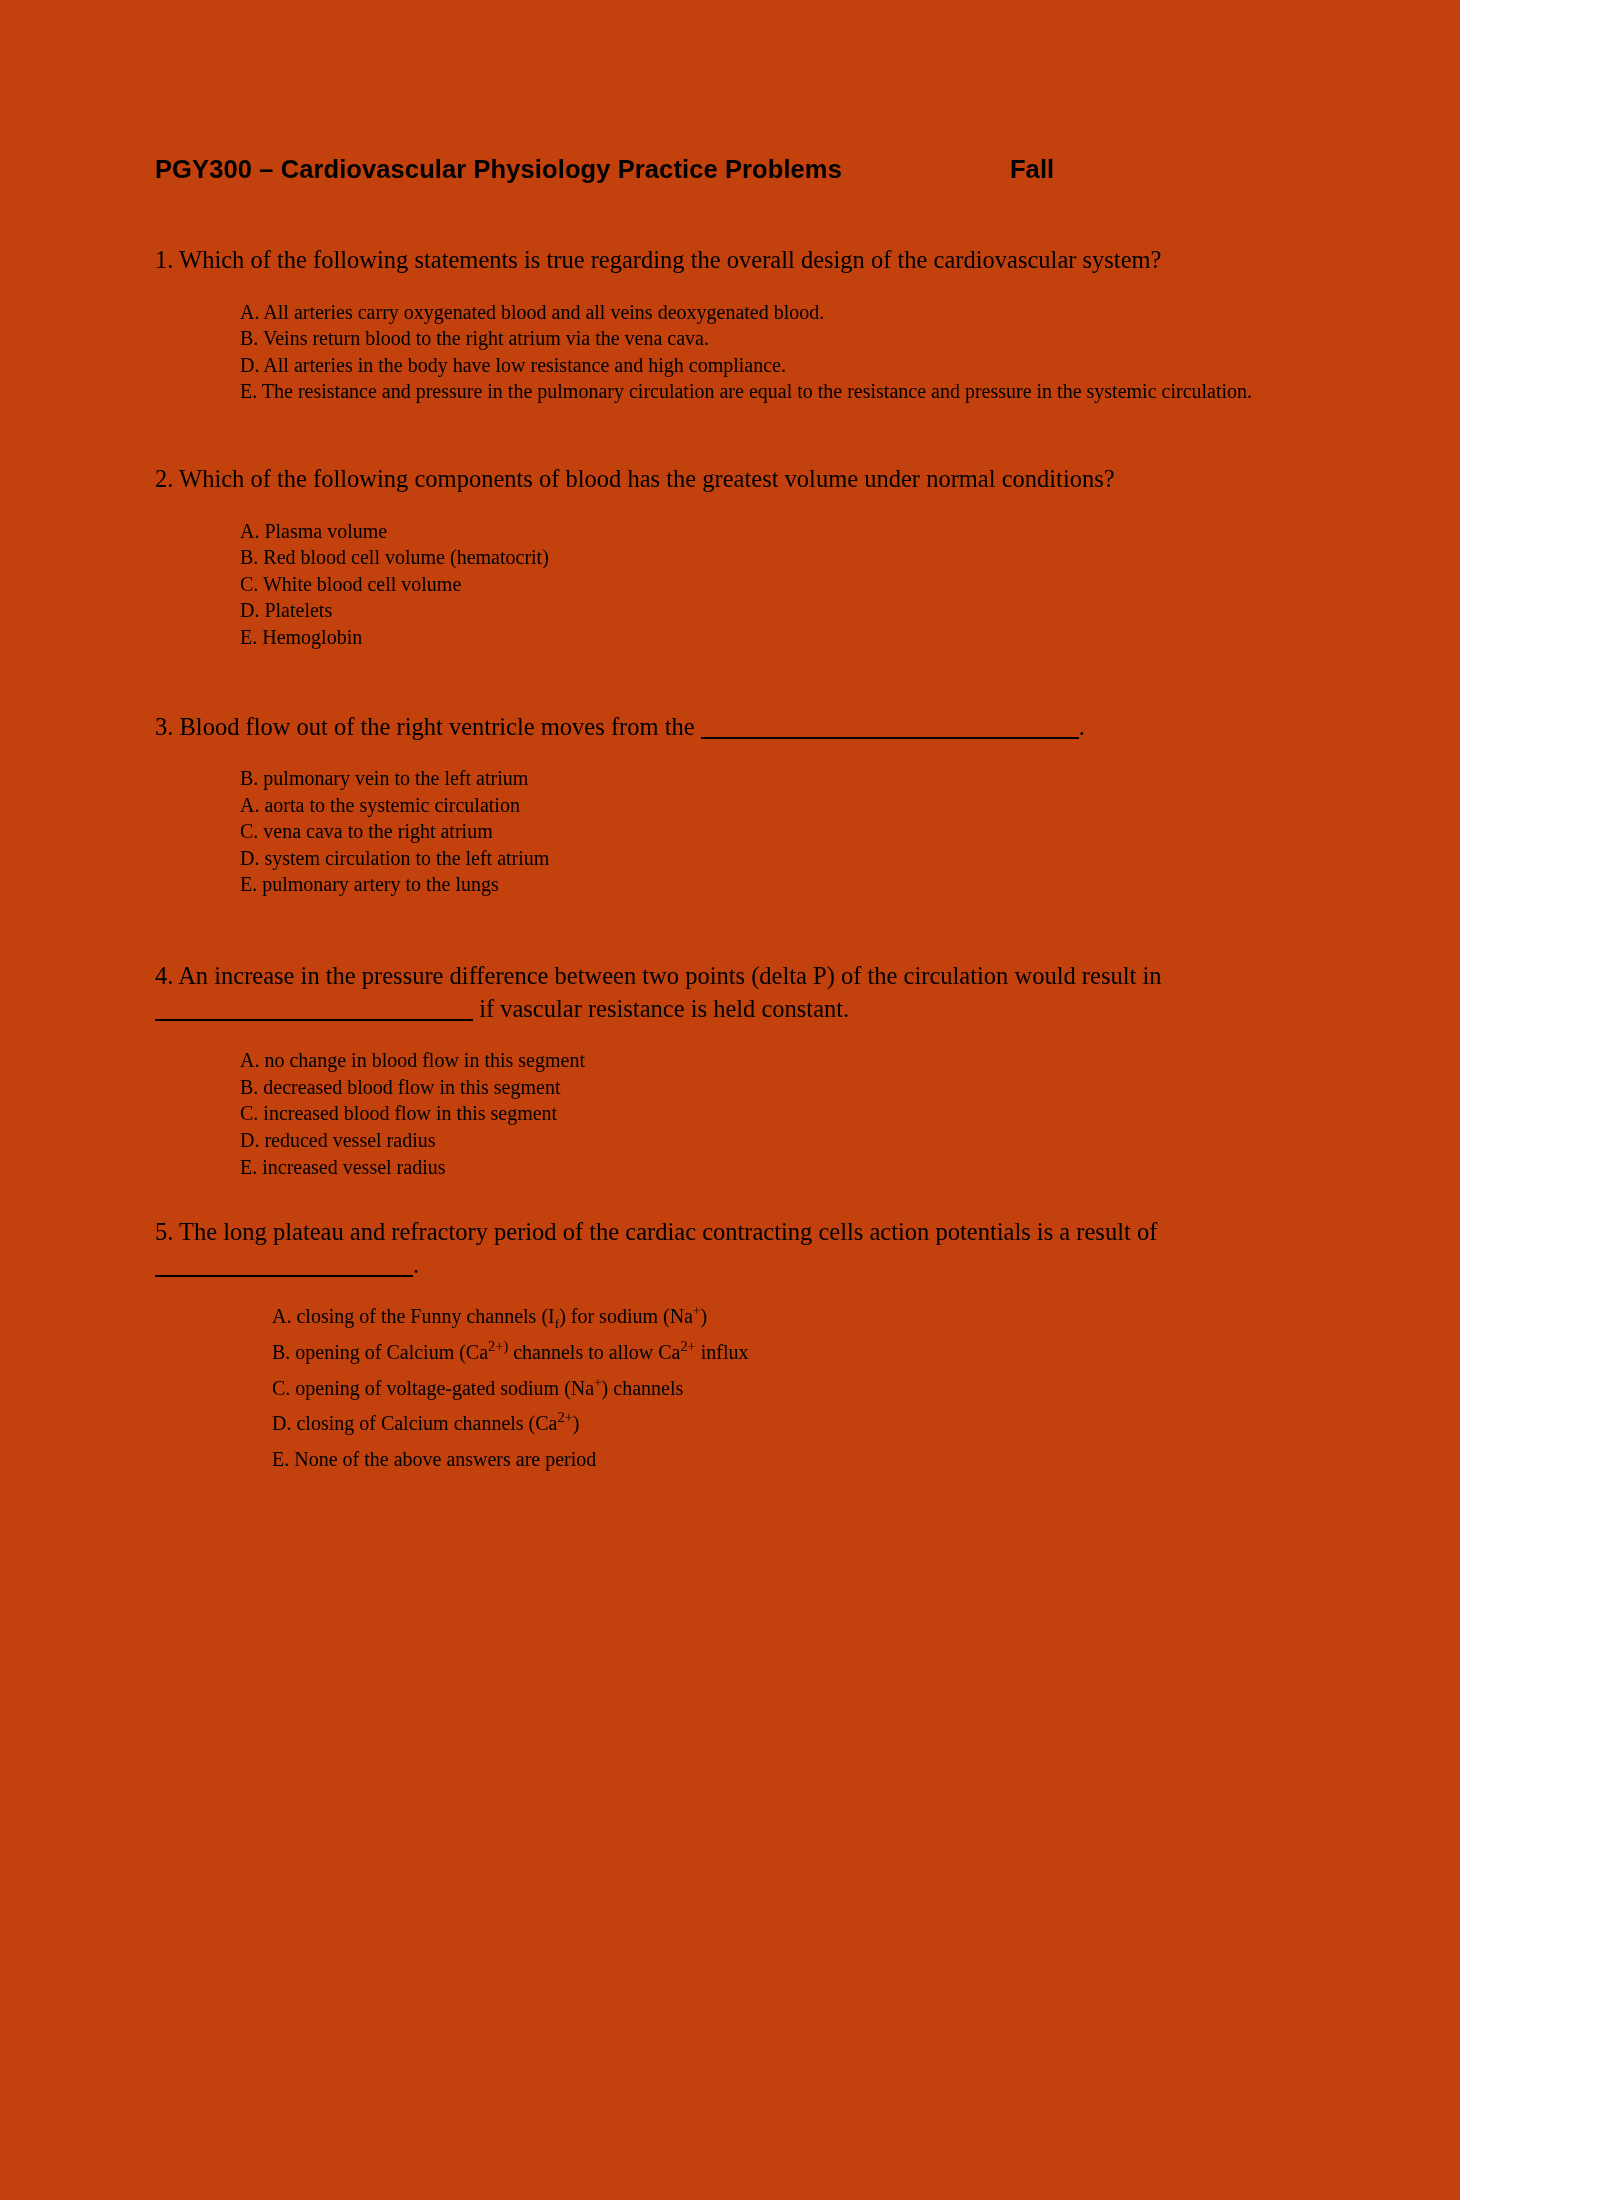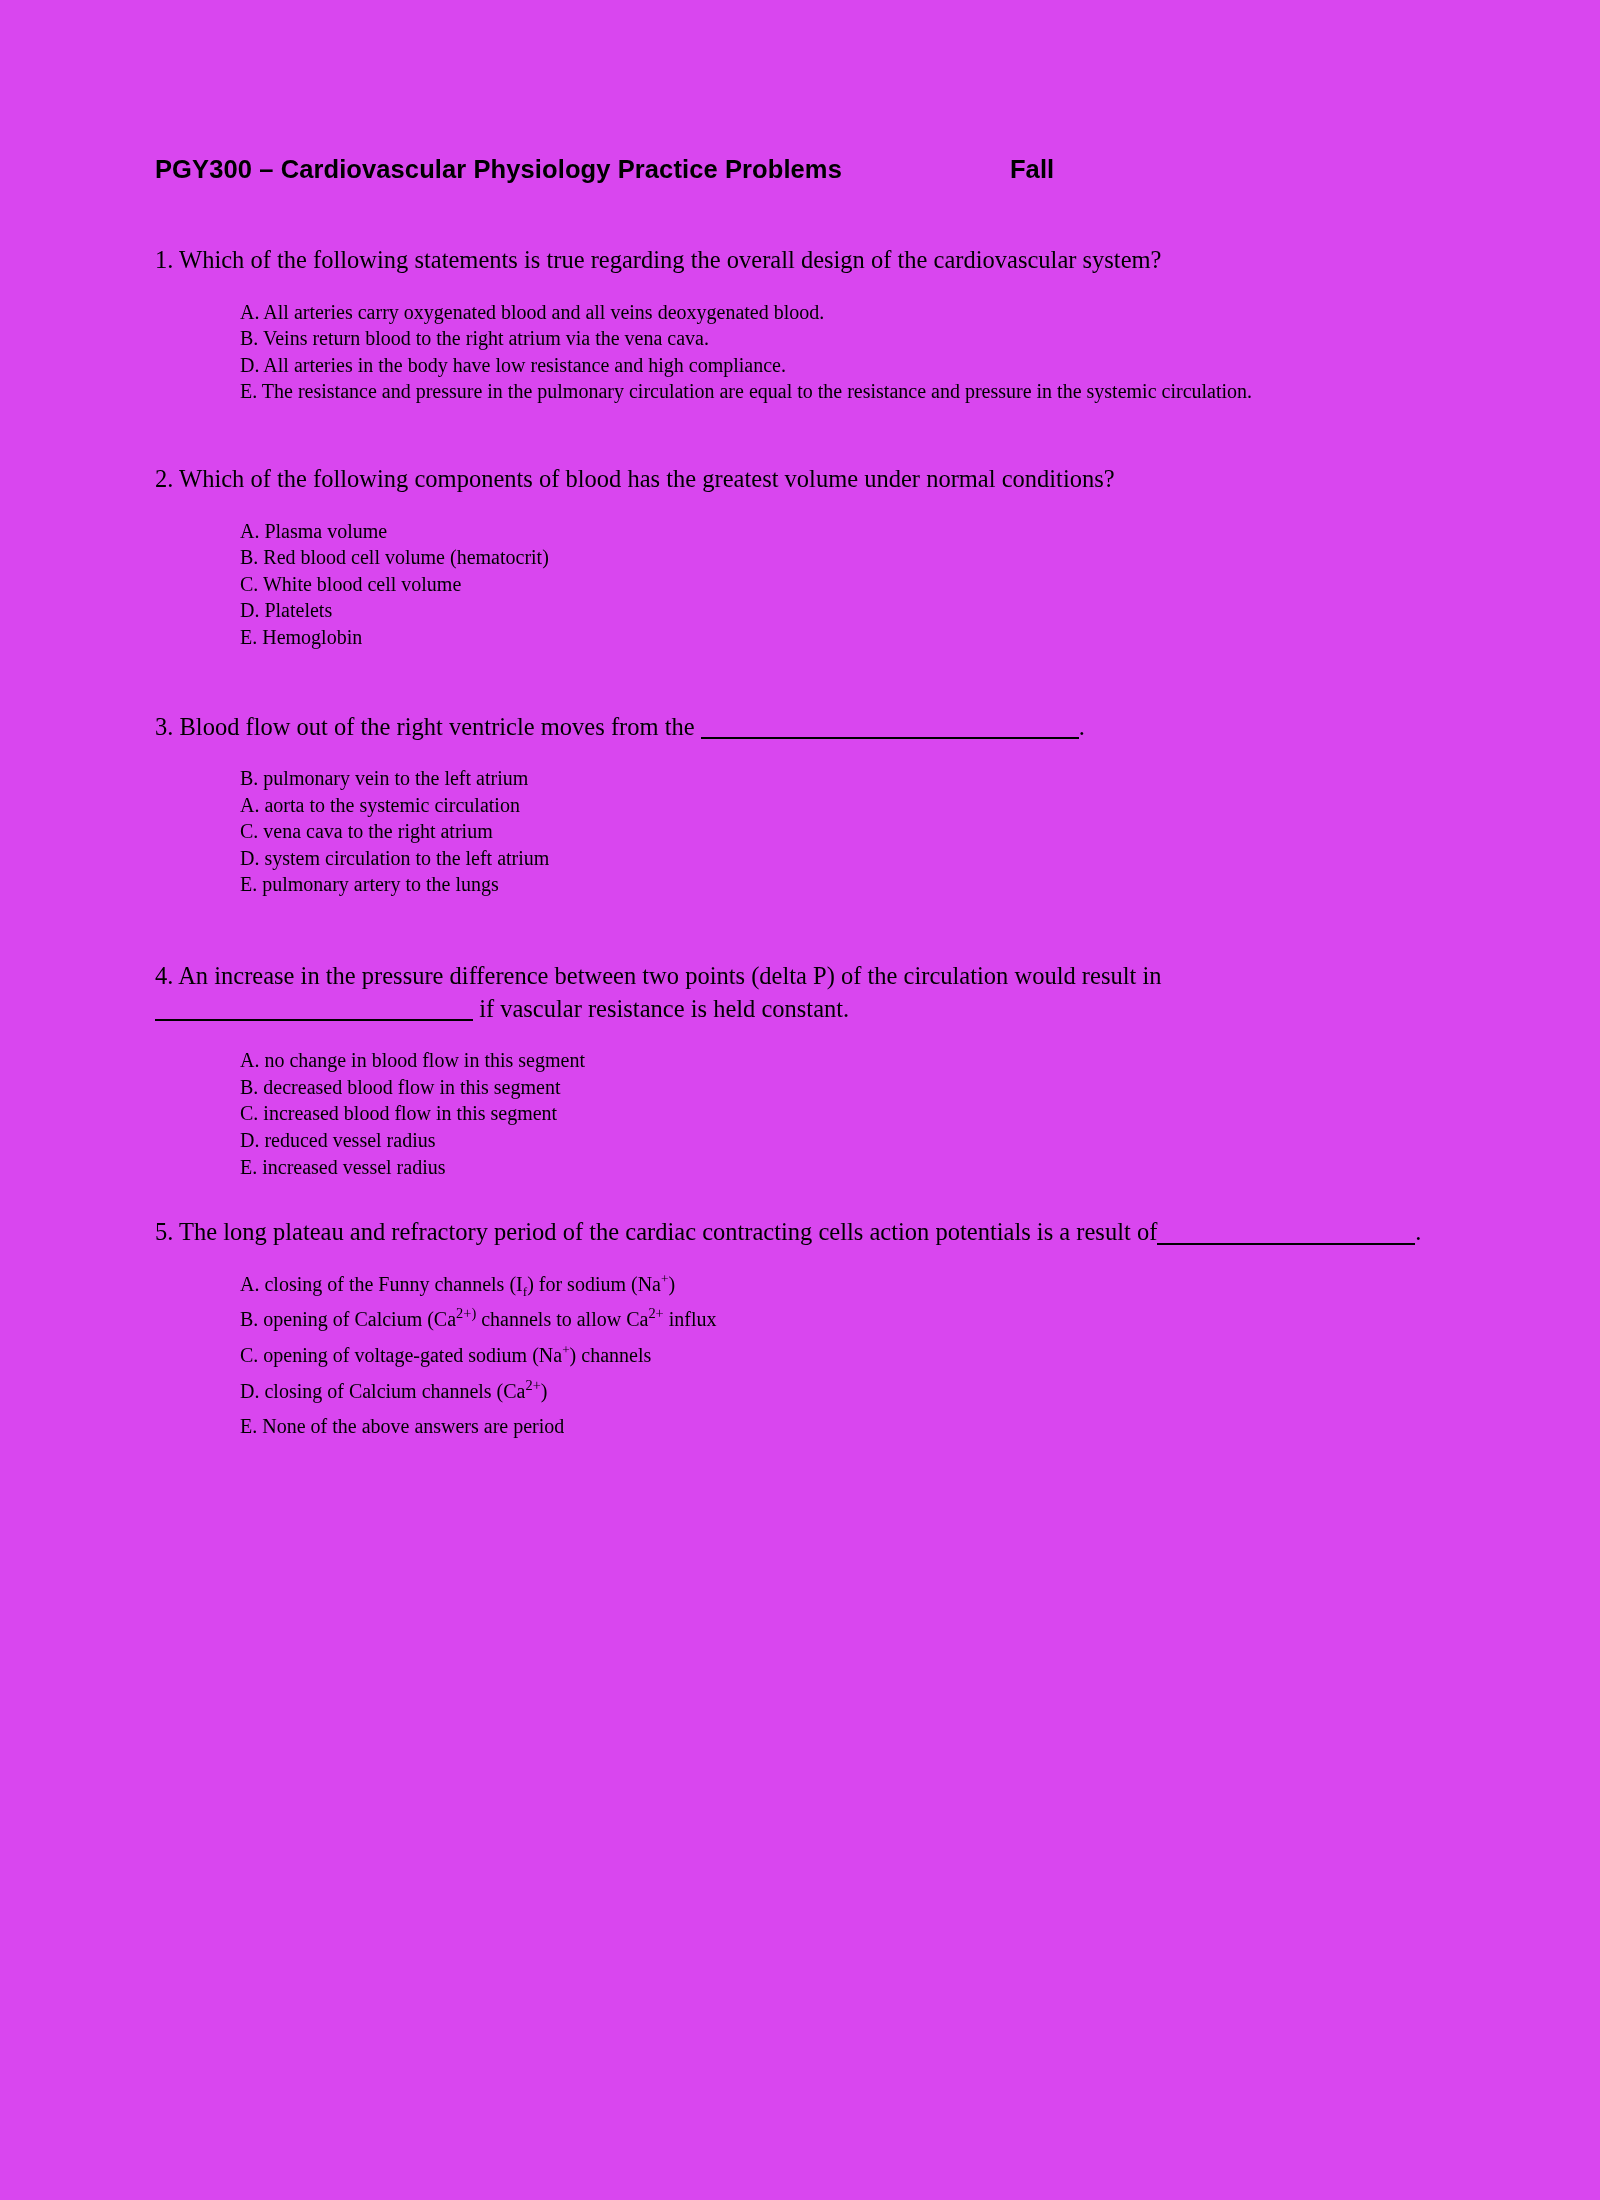--- a/index.html
+++ b/index.html
@@ -11,23 +11,23 @@
   body {
     width: 1600px;
     height: 2200px;
     font-family: "Liberation Sans", sans-serif;
     color: #000000;
     -webkit-font-smoothing: antialiased;
   }
 
   .page {
     position: relative;
-    width: 1600px;
+    width: 1460px;
     height: 2200px;
-    background: #d946ef;
+    background: #c2410c;
     box-sizing: border-box;
     padding: 155px 114px 0 155px;
   }
 
   
   .doc-header {
     display: flex;
     align-items: baseline;
     font-weight: bold;
     font-size: 25.5px;
@@ -61,21 +61,21 @@
     padding: 0 0 0 85px;
   }
   .options li {
     font-size: 20px;
     line-height: 1.33;
     max-width: 1215px;
     margin: 0;
     padding: 0;
   }
   .options.tight li { line-height: 1.33; }
-  .options.roomy li { margin-bottom: 9px; }
+  .options.roomy li { margin-bottom: 9px; margin-left: 32px; }
 
   
   .gap-1 { height: 58px; }
   .gap-2 { height: 60px; }
   .gap-3 { height: 62px; }
   .gap-4 { height: 36px; }
 
   .q1 { margin-top: 0; }
 
   

